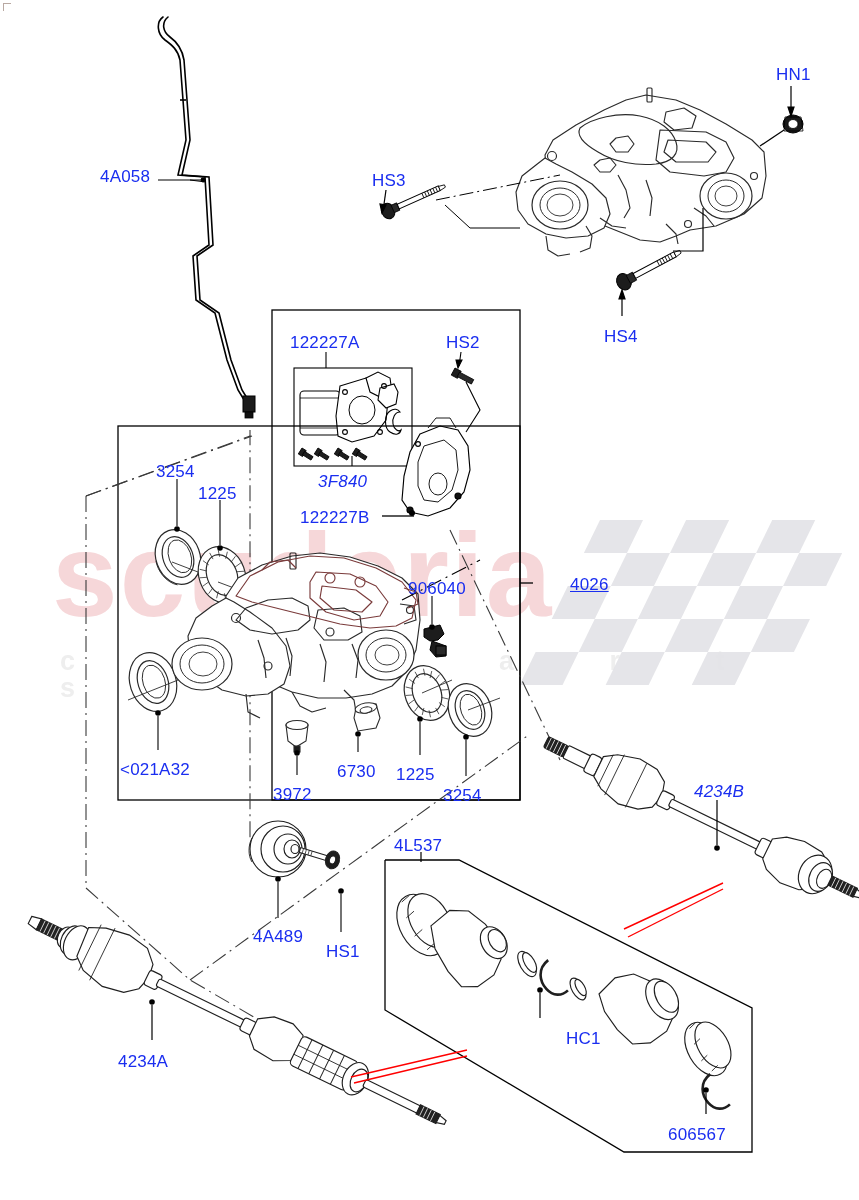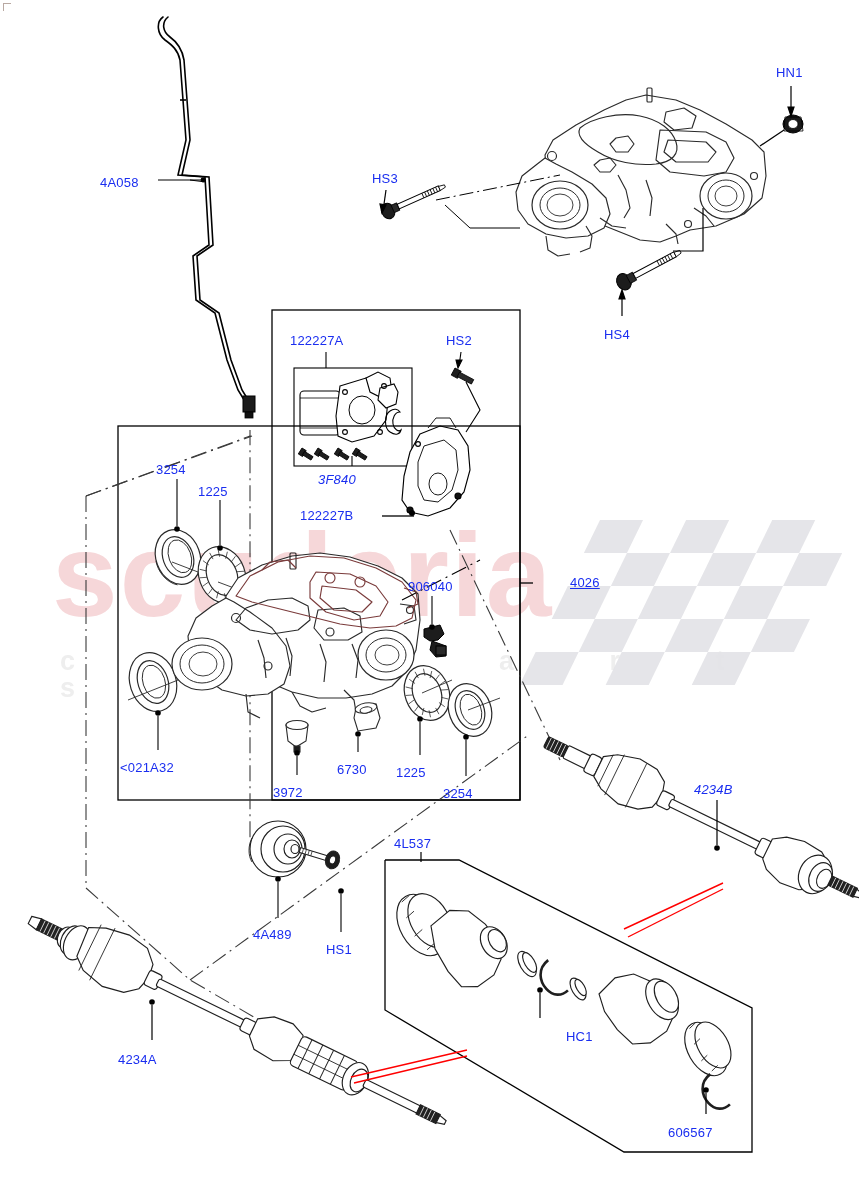--- a/index.html
+++ b/index.html
@@ -21,21 +21,21 @@
   #art {
     position: absolute;
     left: 0; top: 0;
     width: 859px;
     height: 1200px;
   }
   .lbl {
     position: absolute;
     color: #1a2ef0;
     font-family: "Liberation Sans", sans-serif;
-    font-size: 13px;
+    font-size: 17px;
     font-weight: 400;
     letter-spacing: 0.2px;
     white-space: nowrap;
     line-height: 1;
     user-select: none;
   }
   .wm-scuderia {
     position: absolute;
     left: 52px;
     top: 516px;
@@ -653,21 +653,21 @@
     <g stroke="#ff0000" stroke-width="1.4" fill="none">
       <line x1="624" y1="929" x2="723" y2="883"></line>
       <line x1="628" y1="937" x2="723" y2="889"></line>
     </g>
     <g stroke="#ff0000" stroke-width="1.4" fill="none">
       <line x1="351" y1="1077" x2="467" y2="1050"></line>
       <line x1="354" y1="1083" x2="467" y2="1056"></line>
     </g>
   </svg>
 
-  <div class="lbl" style="left:100px;  top:176px;">4A058</div>
+  <div class="lbl" style="left:100px;  top:168px;">4A058</div>
   <div class="lbl" style="left:372px;  top:172px;">HS3</div>
   <div class="lbl" style="left:776px;  top:66px;">HN1</div>
   <div class="lbl" style="left:604px;  top:328px;">HS4</div>
   <div class="lbl" style="left:290px;  top:334px;">122227A</div>
   <div class="lbl" style="left:446px;  top:334px;">HS2</div>
   <div class="lbl" style="left:318px;  top:473px;font-style:italic;">3F840</div>
   <div class="lbl" style="left:300px;  top:509px;">122227B</div>
   <div class="lbl" style="left:156px;  top:463px;">3254</div>
   <div class="lbl" style="left:198px;  top:485px;">1225</div>
   <div class="lbl" style="left:120px;  top:761px;">&lt;021A32</div>

